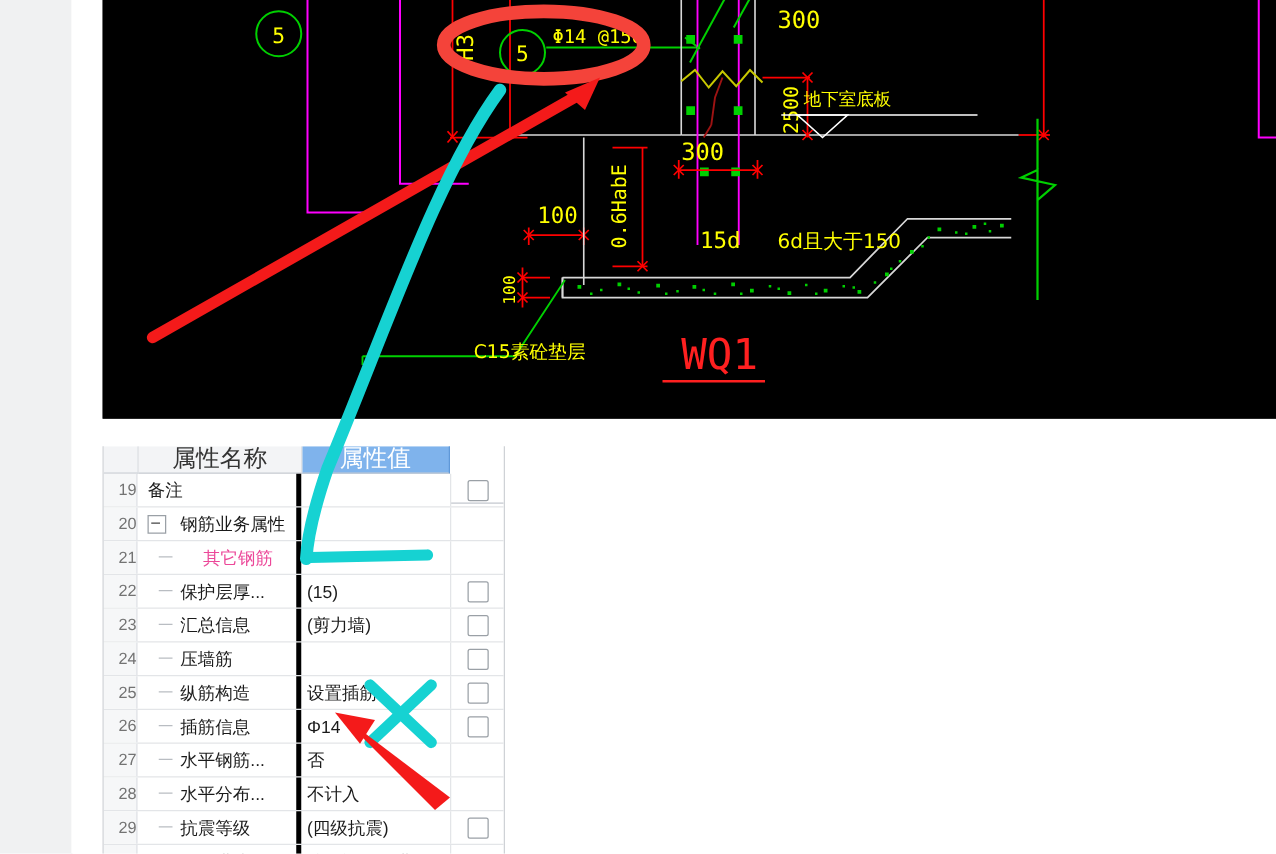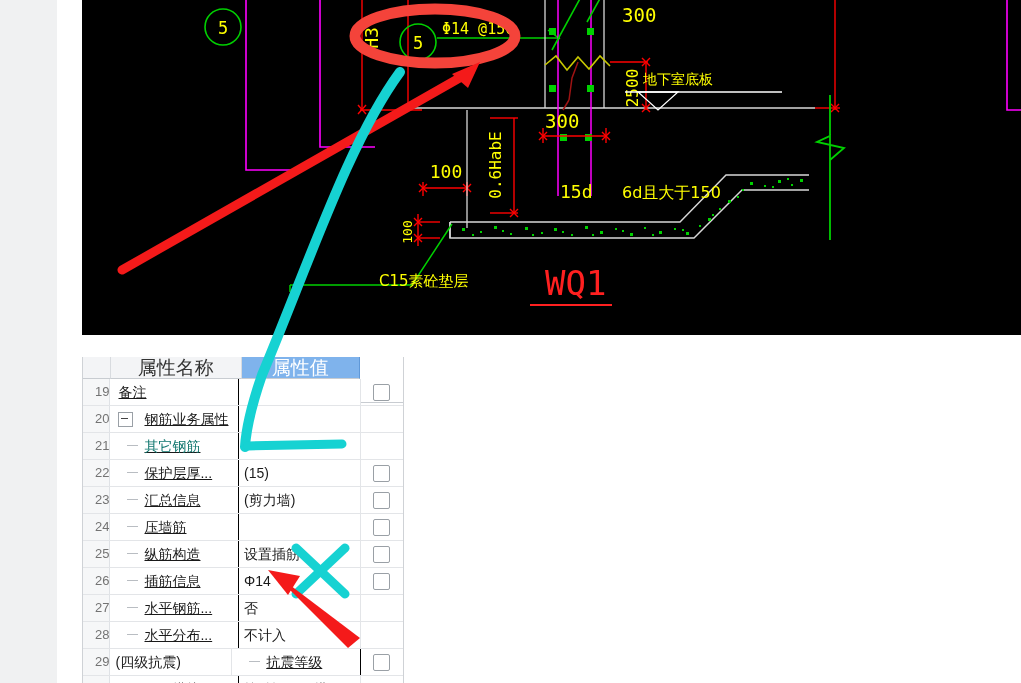--- a/index.html
+++ b/index.html
@@ -43,33 +43,33 @@
   .gh.c2{width:118px;background:#7fb3ec;color:#fff;border-right:1px solid #5f98d8;text-align:center;}
   .gh.c3{width:43px;border-right:none;margin-top:45px;}
 
   .grow{display:flex;height:26px;line-height:26px;border-bottom:1px solid #e3e5e8;}
   .cell{overflow:hidden;white-space:nowrap;}
   .c-num{
     width:27px;text-align:right;color:#737373;font-size:13px;
     background:#f6f7f8;border-right:1px solid #dfe2e6;
   }
   .c-name{
-    width:130px;border-right:1px solid #000000;position:relative;
-    padding-left:0;font-size:14px;text-decoration:underline;
+    width:130px;border-right:4px solid #000000;position:relative;
+    padding-left:0;font-size:14px;
   }
   .c-val{
     width:118px;border-right:1px solid #e3e5e8;padding-left:5px;font-size:14px;
   }
   .c-chk{width:43px;display:flex;align-items:center;justify-content:center;}
 
   .nm{display:block;}
   .indent1{padding-left:8px;}
   .indent2{padding-left:34px;}
   .indent3{padding-left:34px;}
-  .link{color:#0f766e;}
+  .link{color:#ec4899;text-align:center;}
 
   
   .tree-dash{
     position:absolute;left:17px;top:12px;width:11px;height:1px;background:#b9bdc2;
   }
   .tree-minus{
     position:absolute;left:8px;top:6px;width:13px;height:13px;
     border:1px solid #9aa0a6;background:#fff;
   }
   .tree-minus:before{
@@ -381,25 +381,25 @@
         <div class="cell c-num">28</div>
         <div class="cell c-name">
           <span class="tree-dash"></span>
           <span class="nm indent3">水平分布...</span>
         </div>
         <div class="cell c-val">不计入</div>
         <div class="cell c-chk"></div>
       </div>
       <div class="grow">
         <div class="cell c-num">29</div>
+        <div class="cell c-name">
+          <span class="tree-dash"></span>
+          <span class="nm indent3">抗震等级</span>
+        </div>
         <div class="cell c-val">(四级抗震)</div>
-        <div class="cell c-name">
-          <span class="tree-dash"></span>
-          <span class="nm indent3">抗震等级</span>
-        </div>
         <div class="cell c-chk">
           <span class="chk"></span>
         </div>
       </div>
       <div class="grow">
         <div class="cell c-num">30</div>
         <div class="cell c-name">
           <span class="nm indent3">锚固搭接</span>
         </div>
         <div class="cell c-val">按默认锚固搭</div>

